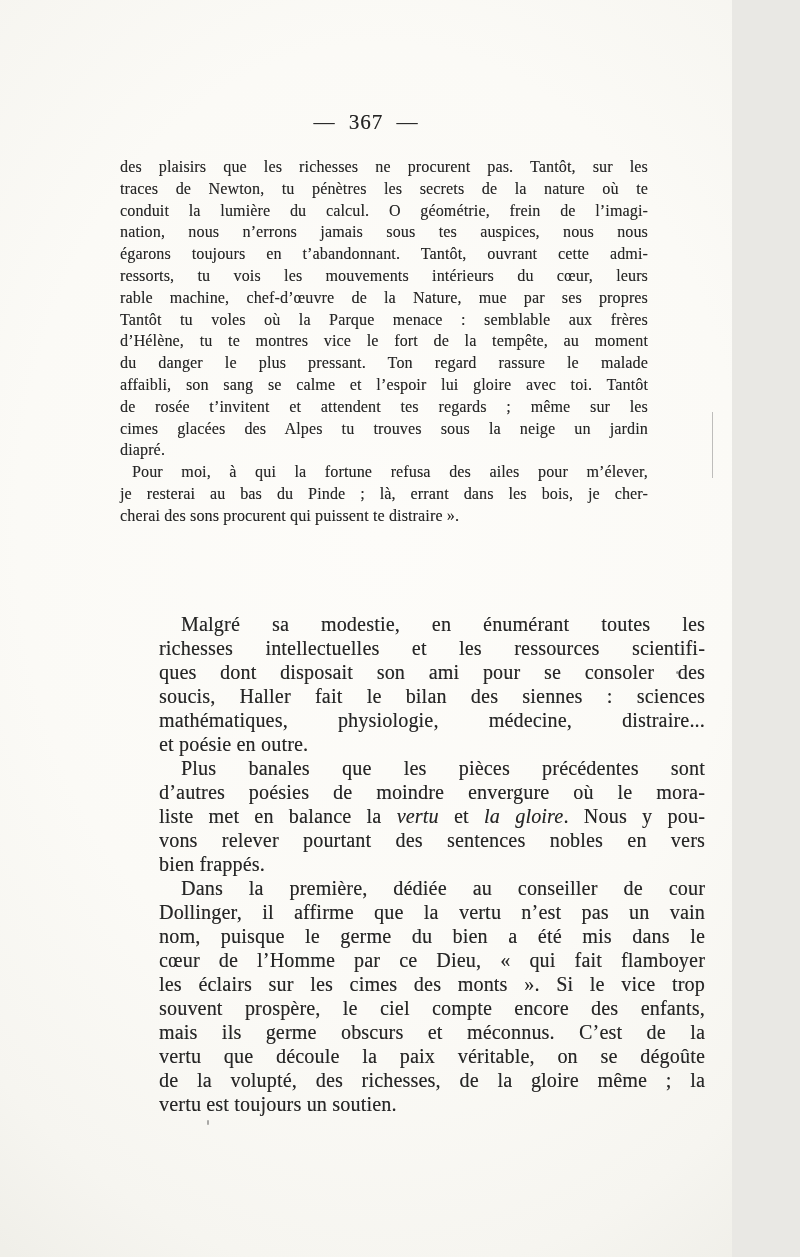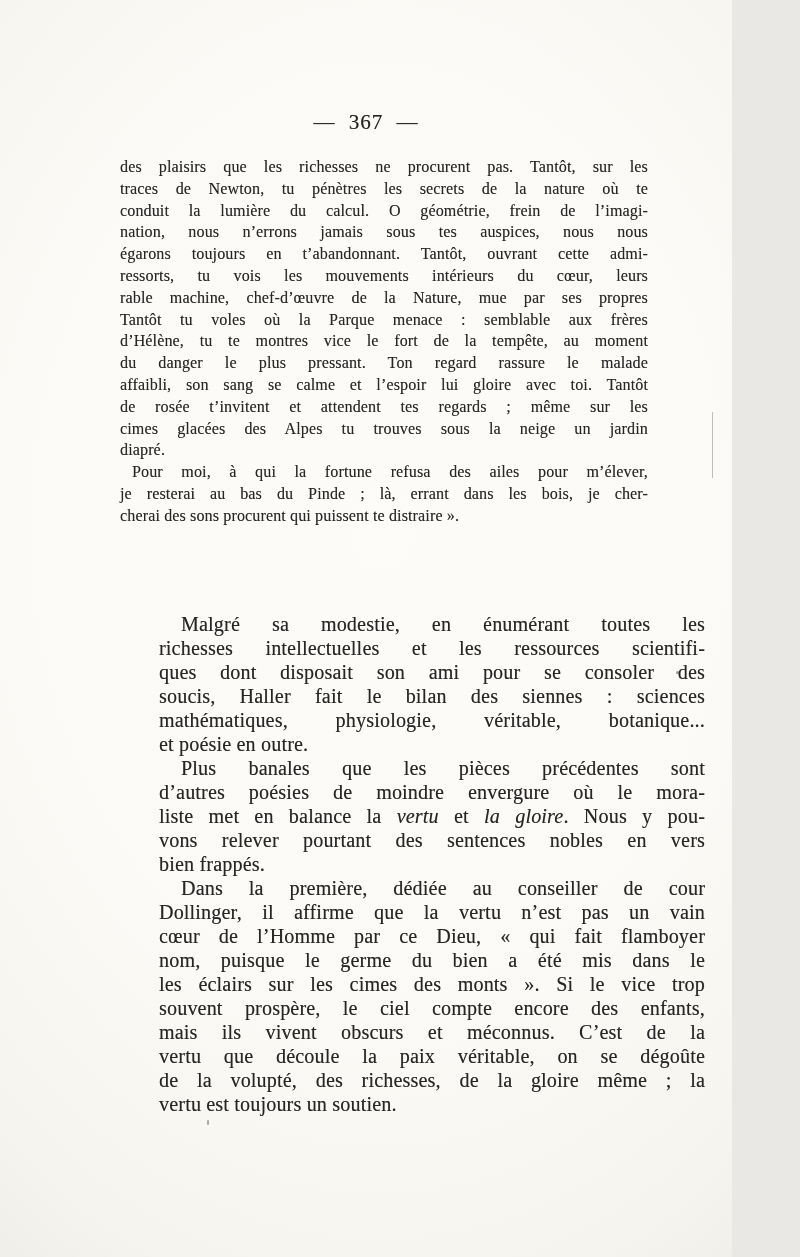--- a/index.html
+++ b/index.html
@@ -103,38 +103,38 @@
       <div class="ln last">cherai des sons procurent qui puissent te distraire ».</div>
     </div>
   </section>
 
   <section class="bodytext">
     <div class="para">
       <div class="ln ind-b">Malgré sa modestie, en énumérant toutes les</div>
       <div class="ln">richesses intellectuelles et les ressources scientifi-</div>
       <div class="ln">ques dont disposait son ami pour se consoler des</div>
       <div class="ln">soucis, Haller fait le bilan des siennes : sciences</div>
-      <div class="ln">mathématiques, physiologie, véritable, botanique...</div>
+      <div class="ln">mathématiques, physiologie, médecine, distraire...</div>
       <div class="ln last">et poésie en outre.</div>
     </div>
     <div class="para">
       <div class="ln ind-b">Plus banales que les pièces précédentes sont</div>
       <div class="ln">d’autres poésies de moindre envergure où le mora-</div>
       <div class="ln">liste met en balance la <i>vertu</i> et <i>la gloire</i>. Nous y pou-</div>
       <div class="ln">vons relever pourtant des sentences nobles en vers</div>
       <div class="ln last">bien frappés.</div>
     </div>
     <div class="para">
       <div class="ln ind-b">Dans la première, dédiée au conseiller de cour</div>
       <div class="ln">Dollinger, il affirme que la vertu n’est pas un vain</div>
+      <div class="ln">nom, puisque le germe du bien a été mis dans le</div>
       <div class="ln">cœur de l’Homme par ce Dieu, « qui fait flamboyer</div>
-      <div class="ln">nom, puisque le germe du bien a été mis dans le</div>
       <div class="ln">les éclairs sur les cimes des monts ». Si le vice trop</div>
       <div class="ln">souvent prospère, le ciel compte encore des enfants,</div>
-      <div class="ln">mais ils vivent obscurs et méconnus. C’est de la</div>
+      <div class="ln">mais ils germe obscurs et méconnus. C’est de la</div>
       <div class="ln">vertu que découle la paix véritable, on se dégoûte</div>
       <div class="ln">de la volupté, des richesses, de la gloire même ; la</div>
       <div class="ln last">vertu est toujours un soutien.</div>
     </div>
   </section>
 
   <div class="artifact-vline"></div>
   <div class="artifact-speck-a"></div>
   <div class="artifact-speck-b"></div>
 

